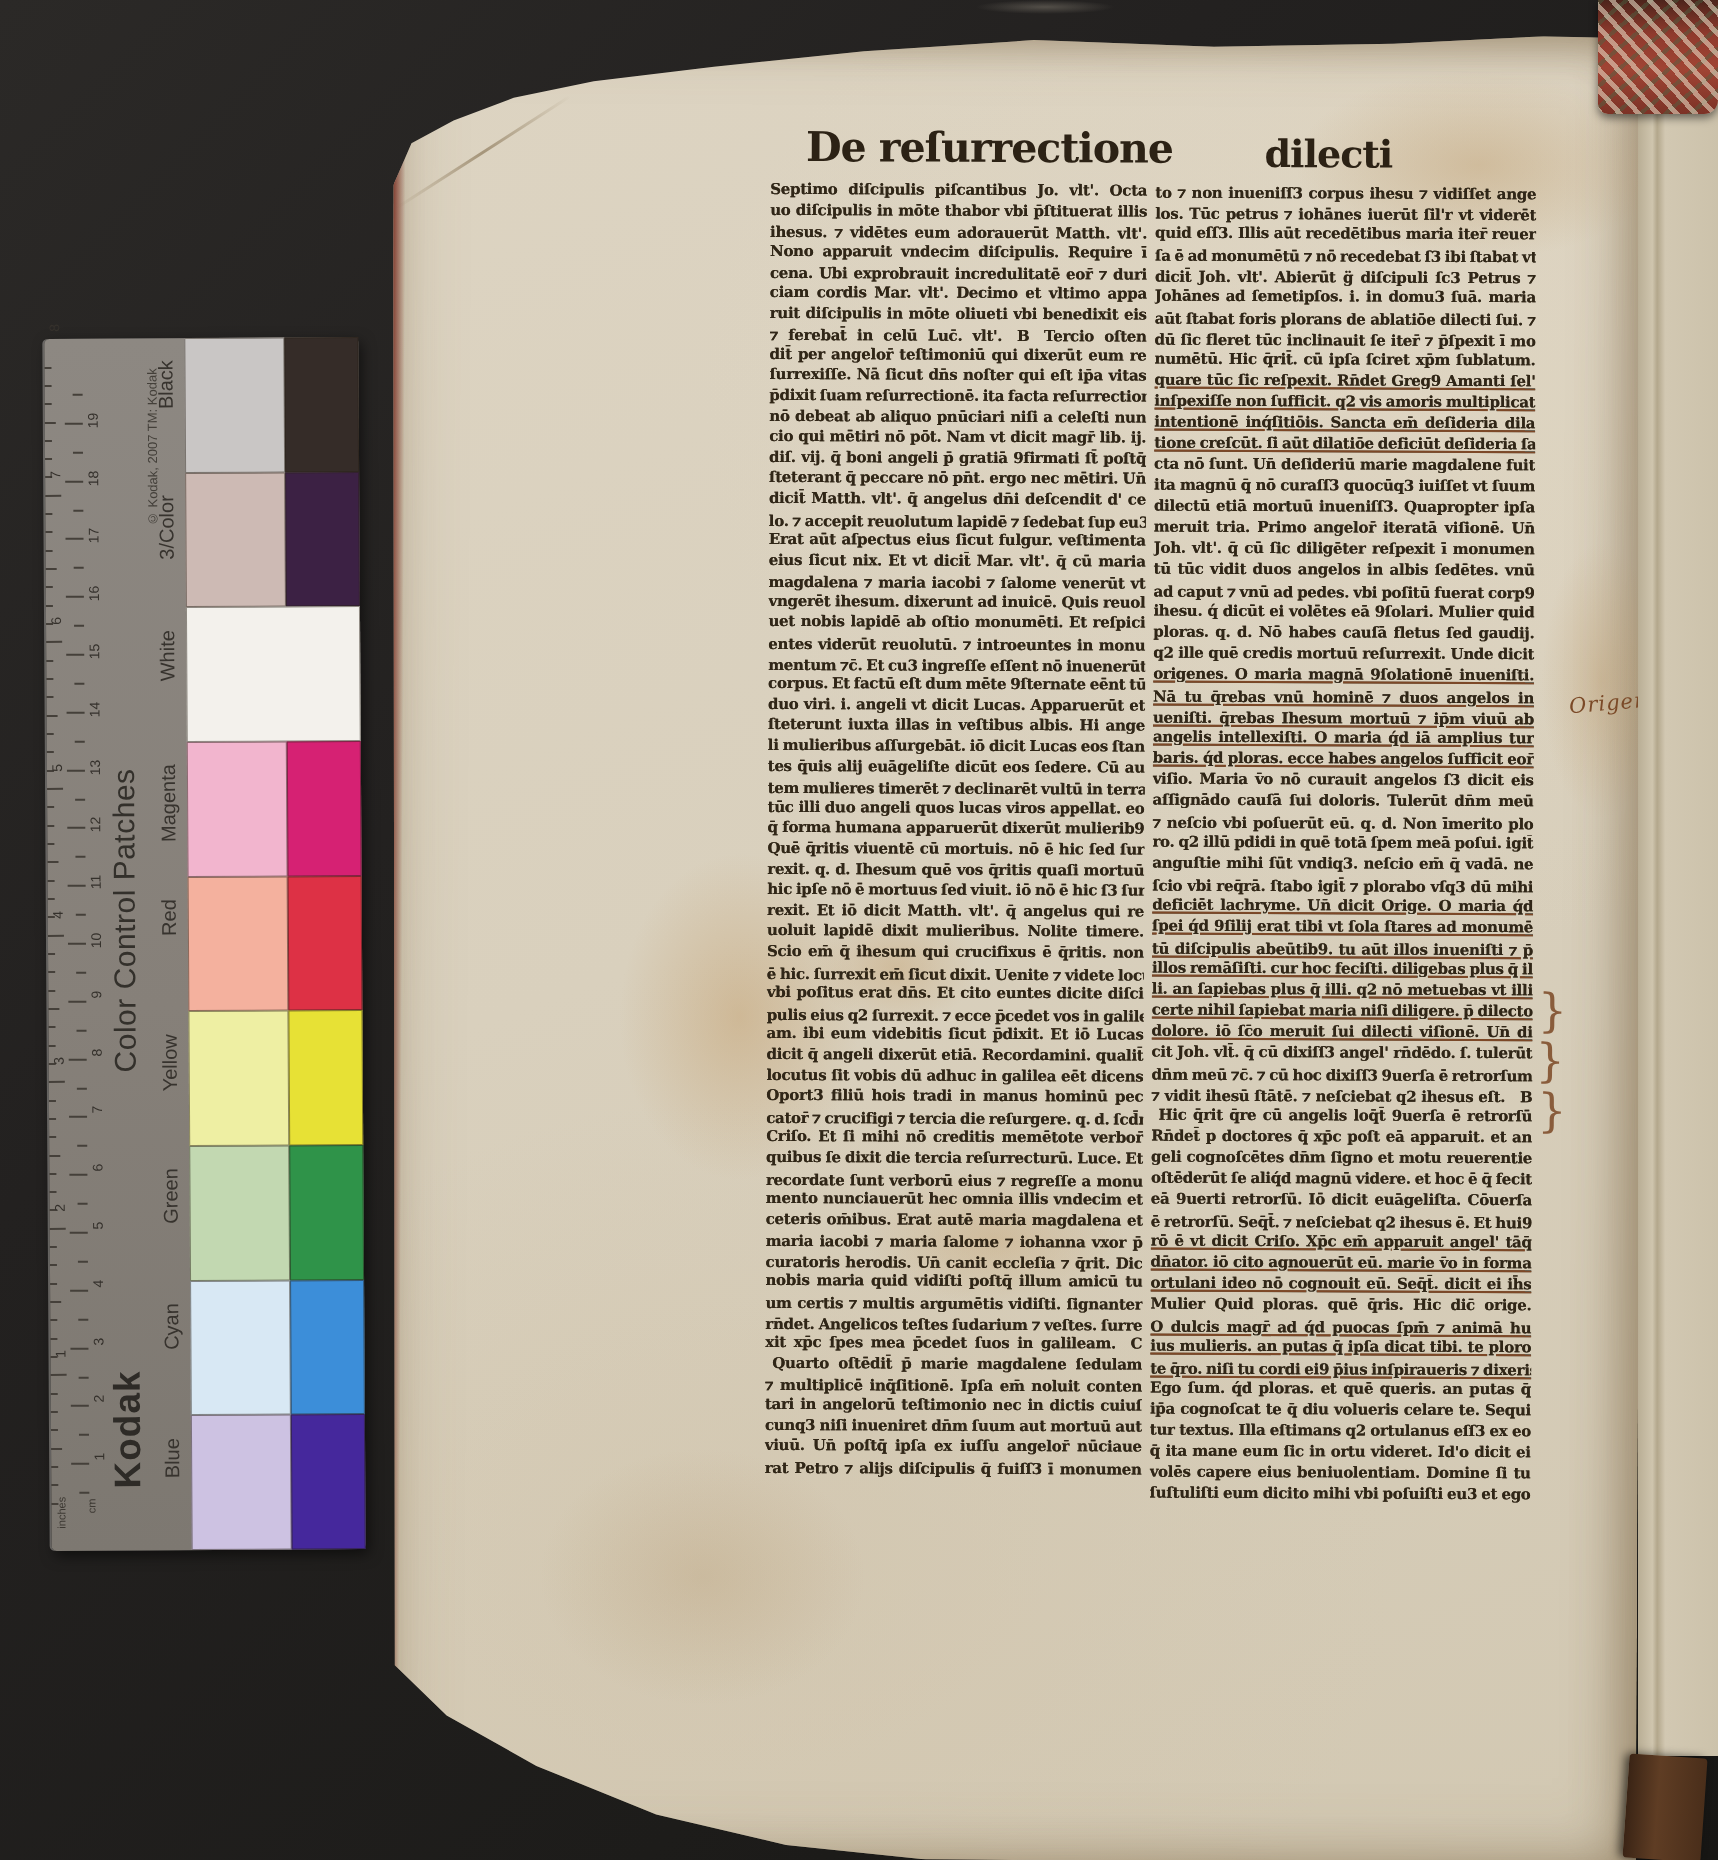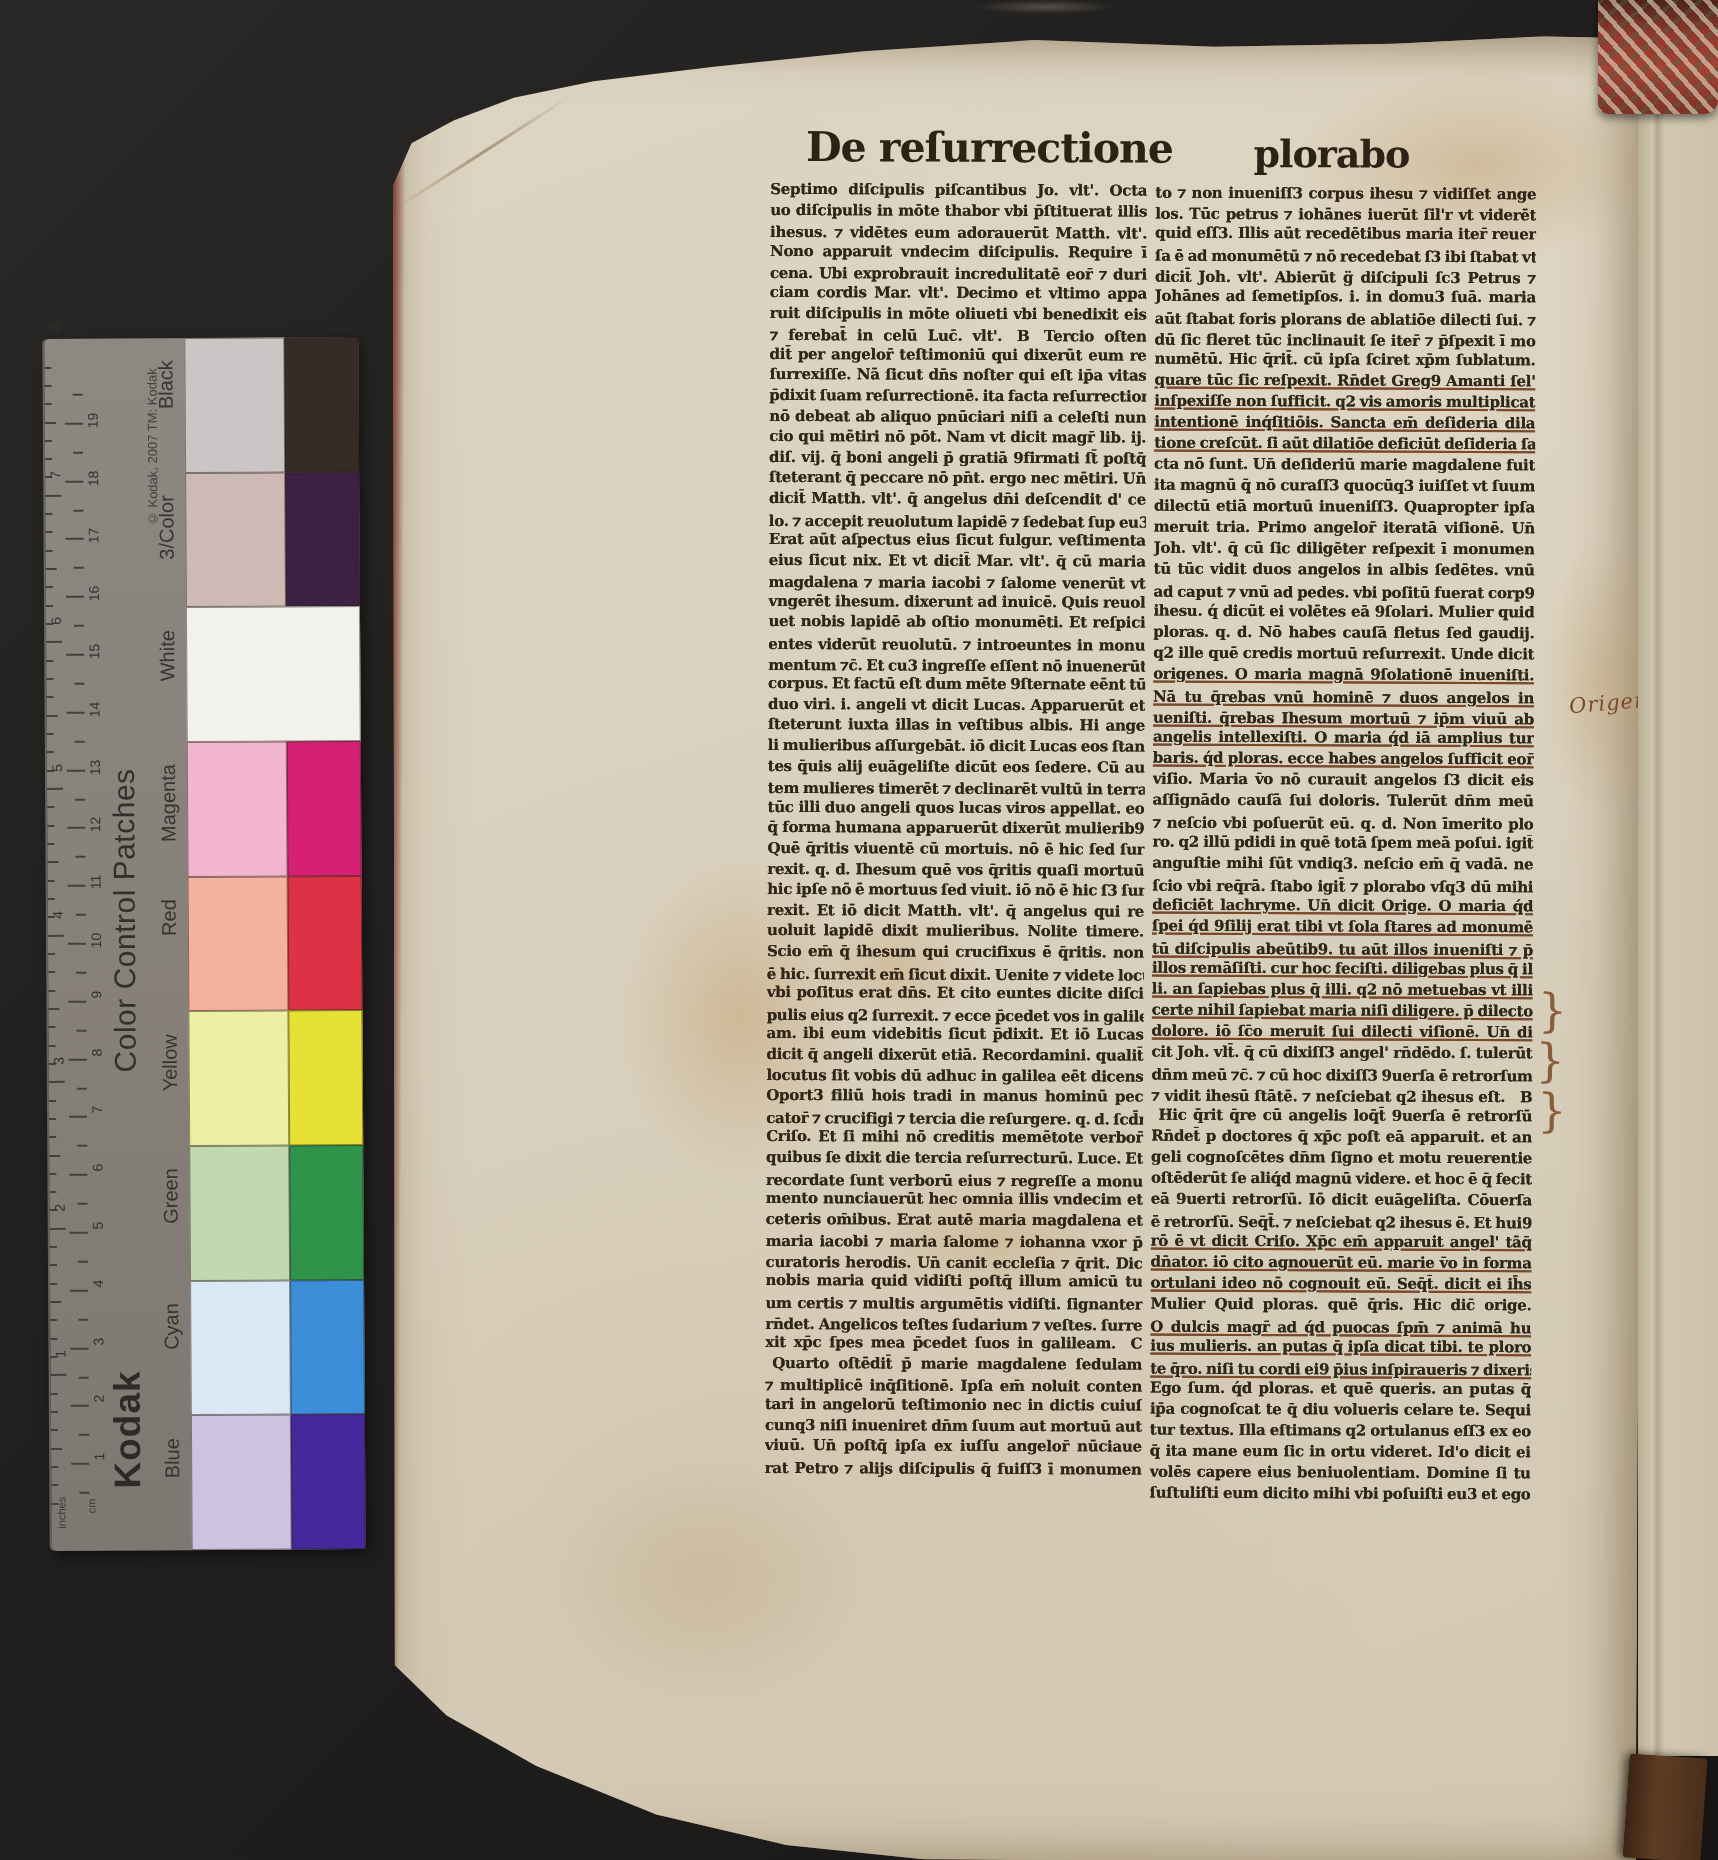--- a/index.html
+++ b/index.html
@@ -245,21 +245,21 @@
     <div class="crease"></div>
 
     <div class="stain" style="left:900px;top:40px;width:370px;height:190px;background:radial-gradient(ellipse,rgba(186,149,98,.38),rgba(0,0,0,0) 70%);"></div>
     <div class="stain" style="left:1150px;top:510px;width:120px;height:280px;background:radial-gradient(ellipse,rgba(186,149,98,.33),rgba(0,0,0,0) 70%);"></div>
     <div class="stain" style="left:225px;top:820px;width:250px;height:340px;background:radial-gradient(ellipse,rgba(192,152,98,.42),rgba(0,0,0,0) 68%);"></div>
     <div class="stain" style="left:420px;top:880px;width:170px;height:120px;background:radial-gradient(ellipse,rgba(192,152,98,.35),rgba(0,0,0,0) 68%);"></div>
     <div class="stain" style="left:470px;top:1140px;width:270px;height:140px;background:radial-gradient(ellipse,rgba(192,152,98,.32),rgba(0,0,0,0) 68%);"></div>
     <div class="stain" style="left:150px;top:1420px;width:330px;height:260px;background:radial-gradient(ellipse,rgba(170,138,92,.22),rgba(0,0,0,0) 70%);"></div>
 
     <div class="heading" style="left:412px;top:96px;width:368px;font-size:41px;text-align:center;">De reſurrectione</div>
-    <div class="heading" style="left:860px;top:102px;width:150px;font-size:38px;text-align:center;">plorabo</div>
+    <div class="heading" style="left:860px;top:102px;width:150px;font-size:38px;text-align:center;">dilecti</div>
 
     <div class="col col-left" id="col-left" style="left:377px;top:153px;width:377px;">
         <div class="line">Septimo diſcipulis piſcantibus Jo. vlt'. Octa</div>
         <div class="line">uo diſcipulis in mōte thabor vbi p̄ſtituerat illis</div>
         <div class="line">ihesus. ⁊ vidētes eum adorauerūt Matth. vlt'.</div>
         <div class="line">Nono apparuit vndecim diſcipulis. Require ī</div>
         <div class="line">cena. Ubi exprobrauit incredulitatē eor̄ ⁊ duri</div>
         <div class="line">ciam cordis Mar. vlt'. Decimo et vltimo appa</div>
         <div class="line">ruit diſcipulis in mōte oliueti vbi benedixit eis</div>
         <div class="line">⁊ ferebat̄ in celū Luc̄. vlt'. B Tercio oſten</div>

